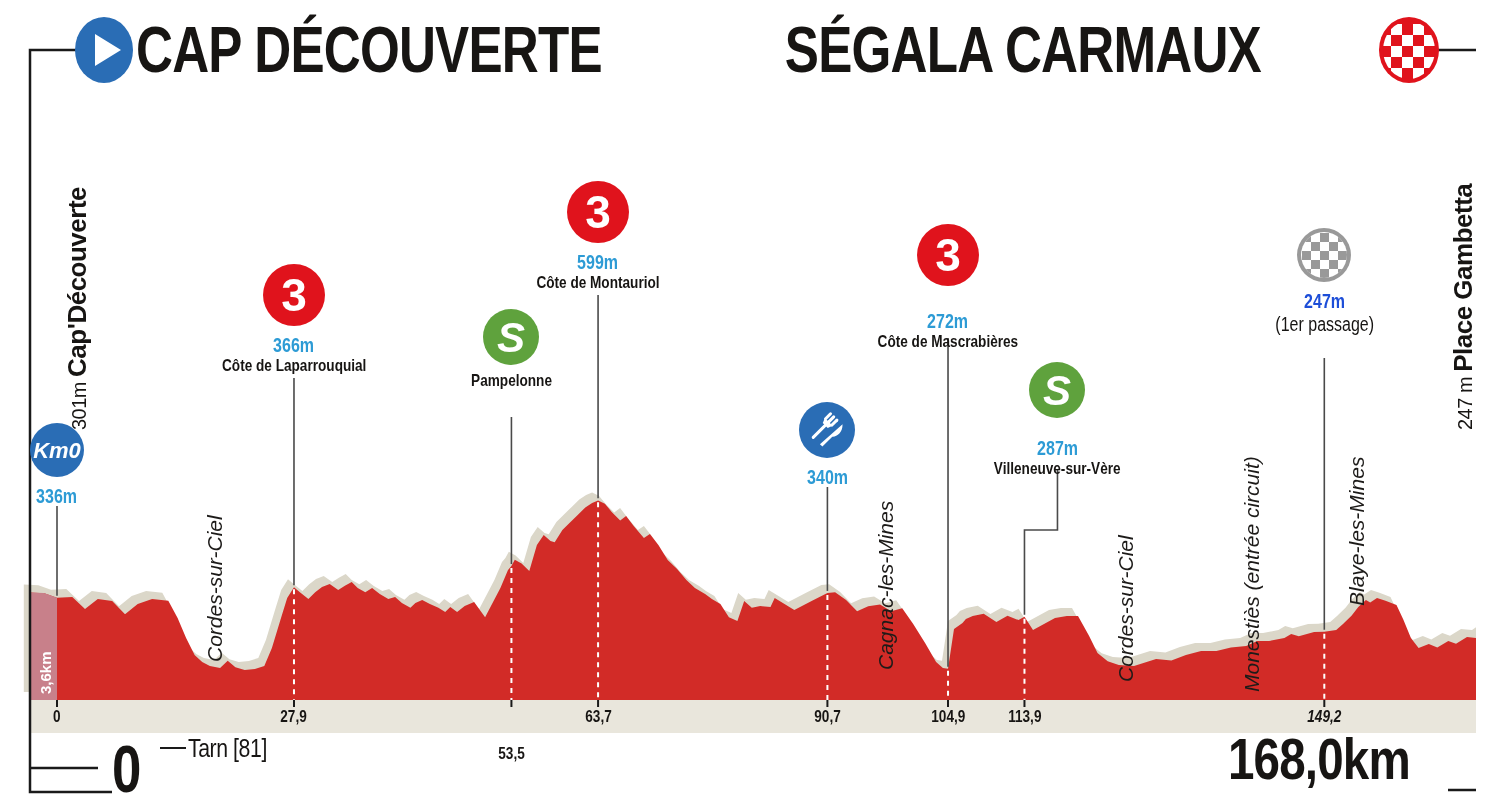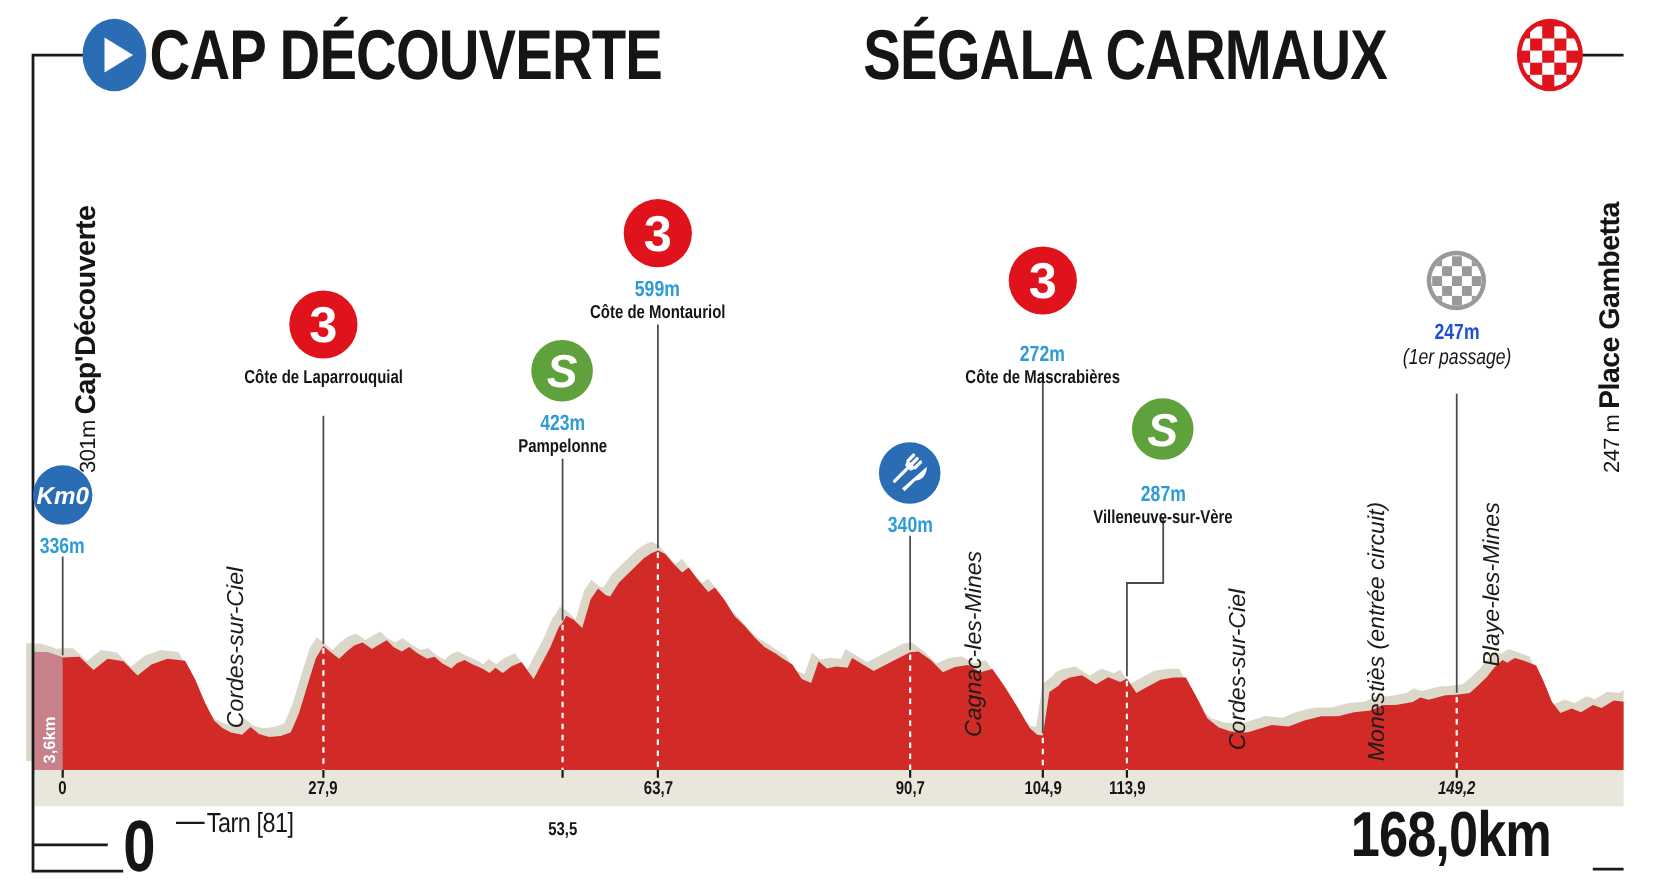--- a/index.html
+++ b/index.html
@@ -10,21 +10,21 @@
   .cx{display:inline-block;transform:scaleX(.8);white-space:nowrap;}
   .title{font-weight:800;font-size:64px;line-height:1;color:#171513;letter-spacing:-1px;white-space:nowrap;}
   .vtext{transform:rotate(-90deg);transform-origin:0 0;white-space:nowrap;}
   .side-label{font-size:20px;color:#171513;letter-spacing:-.5px;}
   .side-label b{font-size:26px;font-weight:800;}
   .place-label{font-style:italic;font-size:21px;color:#1d1b19;letter-spacing:0px;}
   .neutral-label{font-size:15px;color:#ffffff;font-weight:700;}
   .marker-block{position:absolute;text-align:center;pointer-events:none;}
   .elev{font-weight:700;font-size:20px;text-align:center;}
   .mname{font-weight:800;font-size:17px;color:#171513;line-height:1.05;}
-  .msub{font-style:italic;font-size:20px;color:#171513;font-weight:500;}
+  .msub{font-size:20px;color:#171513;font-weight:500;}
   .tick-label{position:absolute;width:90px;text-align:center;font-weight:700;font-size:17px;color:#171513;}
   .big0{font-weight:800;font-size:66px;color:#171513;line-height:1;}
   .dept{font-size:25px;color:#171513;font-weight:500;letter-spacing:-.5px;}
   .total{font-weight:800;font-size:58px;color:#171513;line-height:1;letter-spacing:-1px;}
 </style>
 </head>
 <body>
 
 <div id="stage">
 
@@ -111,25 +111,25 @@
   <div class="abs vtext neutral-label" style="left:37px;top:694px;">3,6km</div>
 
   <div id="markers">
       <div class="marker-block" style="left: -93px; top: 420px; width: 300px;"><svg width="60" height="60" viewBox="0 0 60 60">
     <circle cx="30" cy="30" r="27" fill="#2a6db5"></circle>
     <text x="30" y="38" text-anchor="middle" font-size="22" font-weight="800" font-style="italic" fill="#fff" font-family="Liberation Sans, sans-serif">Km0</text>
         </svg><div class="elev" style="color:#2d9bd5;margin-top:1px;"><span class="cx">336m</span></div></div>
       <div class="marker-block" style="left: 143.983px; top: 261px; width: 300px;"><svg width="68" height="68" viewBox="0 0 68 68">
     <circle cx="34" cy="34" r="31" fill="#e0131c"></circle>
     <text x="34" y="50" text-anchor="middle" font-size="46" font-weight="800" fill="#fff" font-family="Liberation Sans, sans-serif">3</text>
-        </svg><div class="mname"><span class="cx">Côte de Laparrouquial</span></div></div>
+        </svg><div class="elev" style="color:#2d9bd5;margin-top:1px;"><span class="cx">366m</span></div><div class="mname"><span class="cx">Côte de Laparrouquial</span></div></div>
       <div class="marker-block" style="left: 361.429px; top: 306px; width: 300px;"><svg width="62" height="62" viewBox="0 0 62 62">
     <circle cx="31" cy="31" r="28" fill="#5fa23d"></circle>
     <text x="31" y="46" text-anchor="middle" font-size="42" font-weight="800" font-style="italic" fill="#fff" font-family="Liberation Sans, sans-serif">S</text>
-        </svg><div class="elev" style="color:#2d9bd5;margin-top:1px;"><span class="cx">423m</span></div><div class="mname"><span class="cx">Pampelonne</span></div></div>
+        </svg><div class="mname"><span class="cx">Pampelonne</span></div></div>
       <div class="marker-block" style="left: 448.068px; top: 178px; width: 300px;"><svg width="68" height="68" viewBox="0 0 68 68">
     <circle cx="34" cy="34" r="31" fill="#e0131c"></circle>
     <text x="34" y="50" text-anchor="middle" font-size="46" font-weight="800" fill="#fff" font-family="Liberation Sans, sans-serif">3</text>
         </svg><div class="elev" style="color:#2d9bd5;margin-top:1px;"><span class="cx">599m</span></div><div class="mname"><span class="cx">Côte de Montauriol</span></div></div>
       <div class="marker-block" style="left: 677.406px; top: 399px; width: 300px;"><svg width="62" height="62" viewBox="0 0 62 62">
     <circle cx="31" cy="31" r="28" fill="#2a6db5"></circle>
     <g transform="translate(31,31) rotate(45)">
       <g stroke="#fff" stroke-width="3" stroke-linecap="round">
         <line x1="-9" y1="-14" x2="-9" y2="-7"></line>
               <line x1="-4.5" y1="-14" x2="-4.5" y2="-7"></line>

